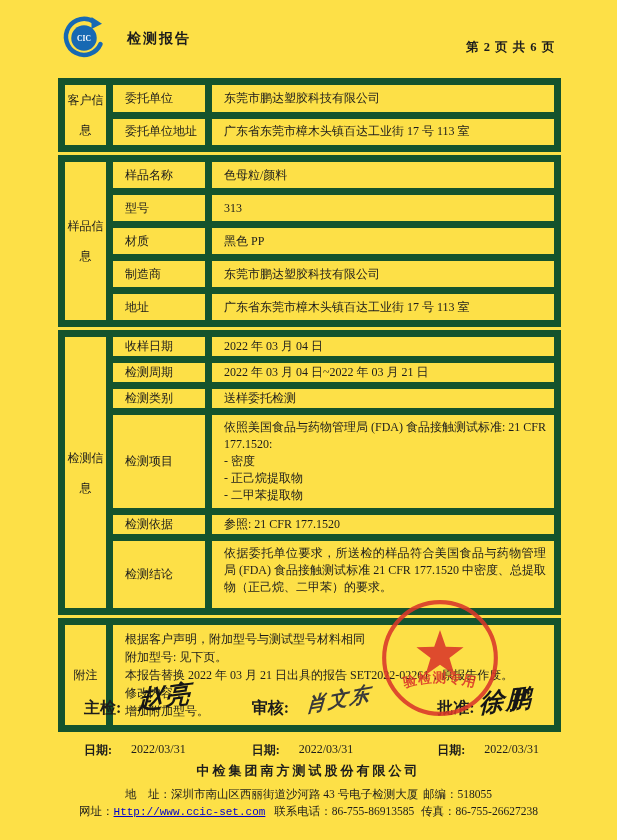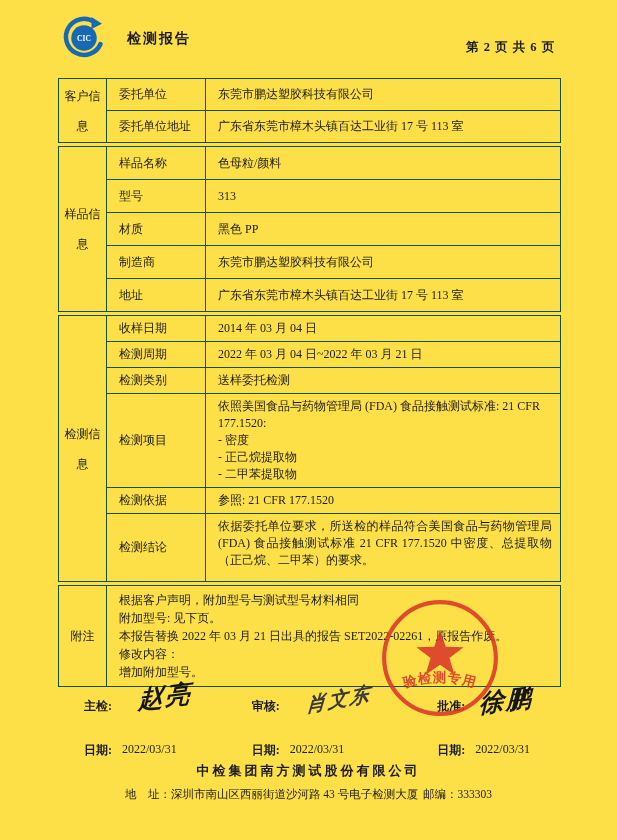--- a/index.html
+++ b/index.html
@@ -12,43 +12,43 @@
   }
   
   .hdr { position:absolute; top:0; left:0; width:617px; height:76px; }
   .logo { position:absolute; left:60px; top:14px; width:48px; height:48px; }
   .report-title { position:absolute; left:127px; top:30px; font-size:14px; font-weight:bold; letter-spacing:2px; }
   .report-no { position:absolute; left:236px; top:31px; font-size:12.5px; font-weight:bold; }
   .page-info { position:absolute; left:466px; top:31px; font-size:12.5px; font-weight:bold; letter-spacing:1px;margin-top:8px; }
   
   .tables { position:absolute; top:78px; left:58px; width:503px; }
   table.sec { border-collapse:collapse; table-layout:fixed; width:503px; margin-bottom:3px; }
-  table.sec td { border:1px solid #14532d; font-size:12px; vertical-align:middle; }
+  table.sec td { border:7px solid #14532d; font-size:12px; vertical-align:middle; }
   td.seclab { width:48px; text-align:center; line-height:30px; }
   td.flab { width:99px; padding-left:12px; height:26px;font-family:Liberation Serif, serif; }
   td.fval { padding-left:12px; padding-right:8px;margin-top:27px; }
   .s1 td.flab, .s1 td.fval { height:32px; }
   .s2 td.flab, .s2 td.fval { height:33px; }
   .s3 td.flab, .s3 td.fval { height:26px; }
   .pre { white-space:pre-line; line-height:17px; padding-top:4px; padding-bottom:4px; }
   .wrap { line-height:17px; padding-top:4px; padding-bottom:12px; text-align:justify; }
   td.notecell { padding:5px 10px 5px 12px; white-space:pre-line; line-height:18px; vertical-align:top; }
   
   .approvals { position:absolute; top:684px; left:58px; width:503px; display:flex; }
   .appcol { flex:1; position:relative; height:78px; }
-  .role { position:absolute; left:26px; top:14px; font-size:12px; font-weight:bold; }
+  .role { position:absolute; left:26px; top:14px; font-size:16px; font-weight:bold; }
   .appcol:nth-child(3) .role { left:44px; }
   .sig {
     position:absolute; left:80px; top:-4px; font-size:25px; font-weight:bold;
     font-style:italic; transform:rotate(-7deg) skewX(-8deg);
     color:#161616; letter-spacing:2px; white-space:nowrap; z-index:6;
   }
   .appcol:nth-child(2) .sig { font-size:20px; color:#3a3a3a; transform:rotate(-10deg) skewX(-14deg); top:2px; }
   .appcol:nth-child(3) .sig { left:86px; top:0; }
-  .daterow { position:absolute; left:26px; top:58px; font-size:12px; display:flex; gap:10px; }
+  .daterow { position:absolute; left:26px; top:58px; font-size:12px; display:flex; gap:19px; }
   .appcol:nth-child(3) .daterow { left:44px; }
   .daterow .dl { font-weight:bold; }
   
   .stamp { position:absolute; left:379px; top:597px; width:122px; height:122px; opacity:.88; z-index:5; }
   
   .footer { position:absolute; top:762px; left:0; width:617px; text-align:center; }
   .f-company { font-size:13px; font-weight:bold; letter-spacing:3px; margin-bottom:6px; }
   .f-line { font-size:11.5px; line-height:17px; }
   .f-url {
     font-family:"Liberation Mono","DejaVu Sans Mono",monospace;
@@ -113,21 +113,21 @@
         <td class="fval">广东省东莞市樟木头镇百达工业街 17 号 113 室</td>
       </tr>
     </tbody>
       </table>
 
     <table class="sec s3">
       <tbody>
           <tr>
         <td class="seclab" rowspan="6">检测信息</td>
         <td class="flab">收样日期</td>
-        <td class="fval">2014 年 03 月 04 日</td>
+        <td class="fval">2022 年 03 月 04 日</td>
       </tr>
       <tr>
         <td class="flab">检测周期</td>
         <td class="fval">2022 年 03 月 04 日~2022 年 03 月 21 日</td>
       </tr>
       <tr>
         <td class="flab">检测类别</td>
         <td class="fval">送样委托检测</td>
       </tr>
       <tr>
@@ -203,17 +203,22 @@
         <span class="dl">日期:</span>
         <span>2022/03/31</span>
       </span>
     </div>
   </div>
 
   <div class="footer">
     <div class="f-company">中检集团南方测试股份有限公司</div>
     <div class="f-line">
       <span>地　址：</span><span>深圳市南山区西丽街道沙河路 43 号电子检测大厦</span>
-      <span style="margin-left:2px;">邮编：</span><span>333303</span>
+      <span style="margin-left:2px;">邮编：</span><span>518055</span>
+    </div>
+    <div class="f-line">
+      <span>网址：</span><a class="f-url" href="#">Http://www.ccic-set.com</a>
+      <span style="margin-left:6px;">联系电话：</span><span>86-755-86913585</span>
+      <span style="margin-left:4px;">传真：</span><span>86-755-26627238</span>
     </div>
   </div>
 
 </div>
 
 </body></html>

